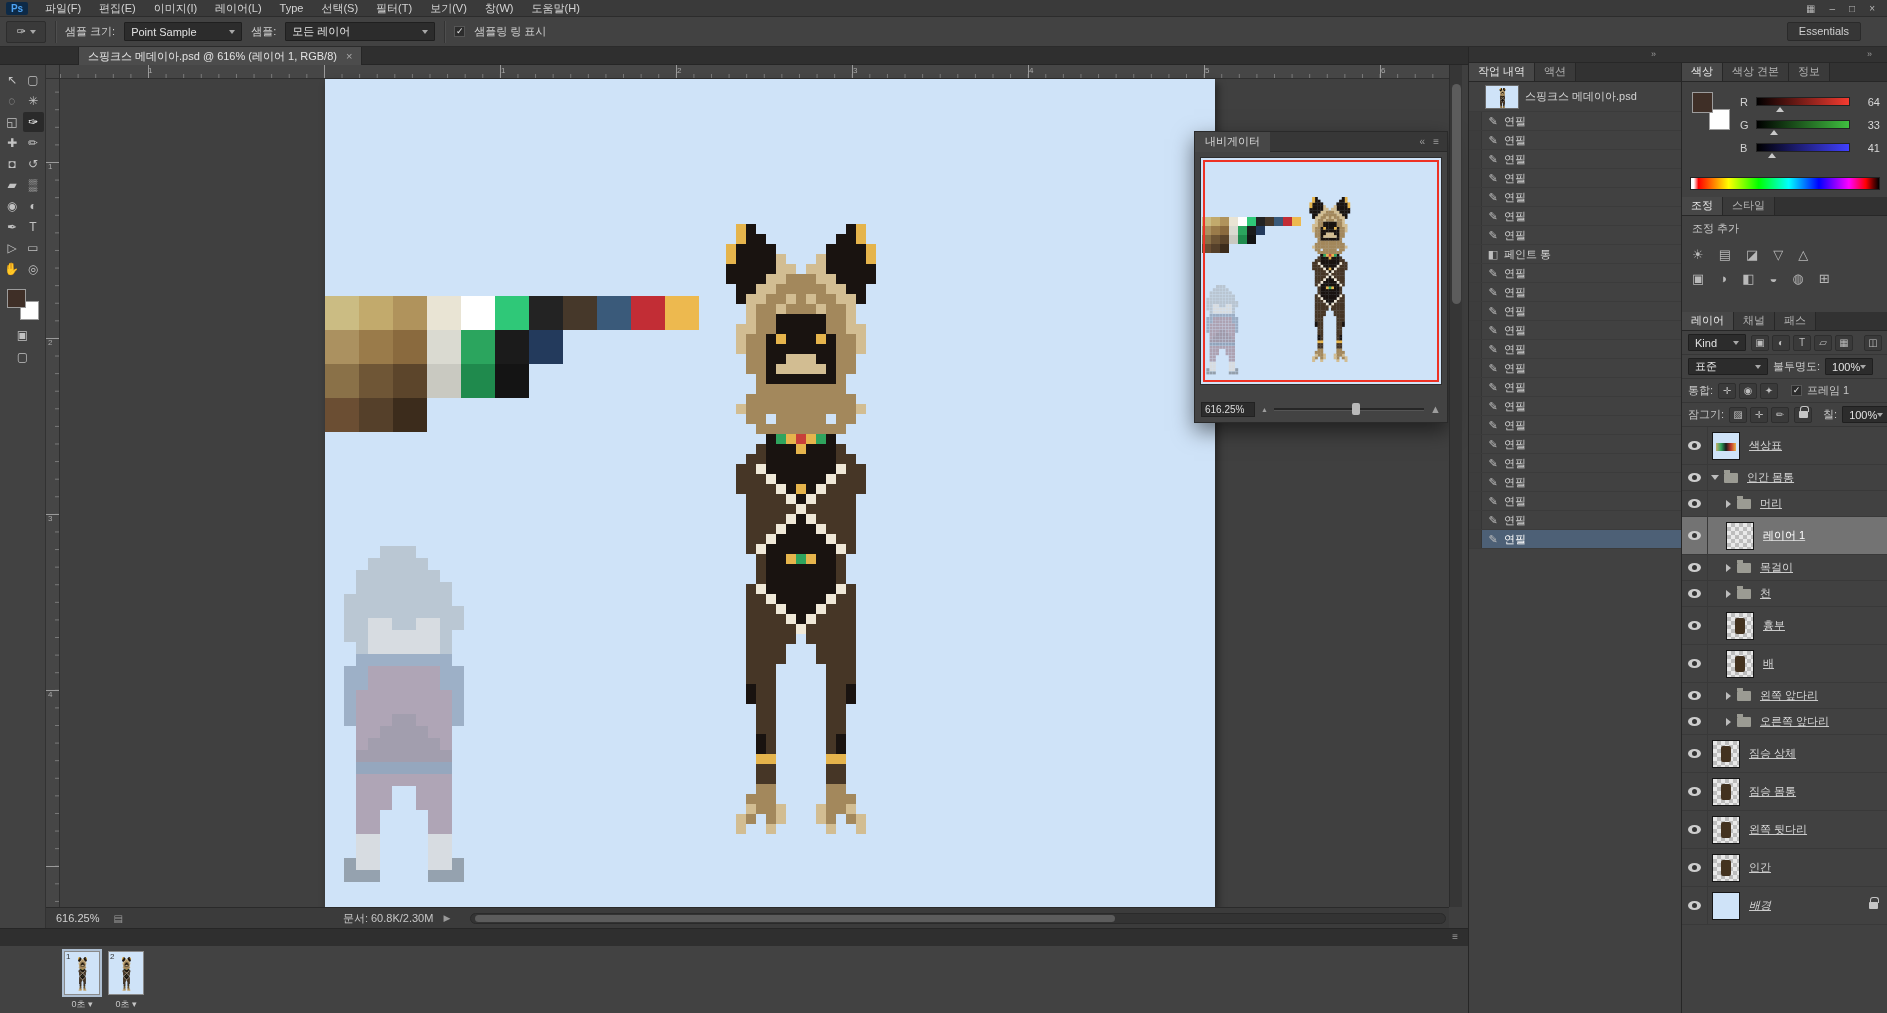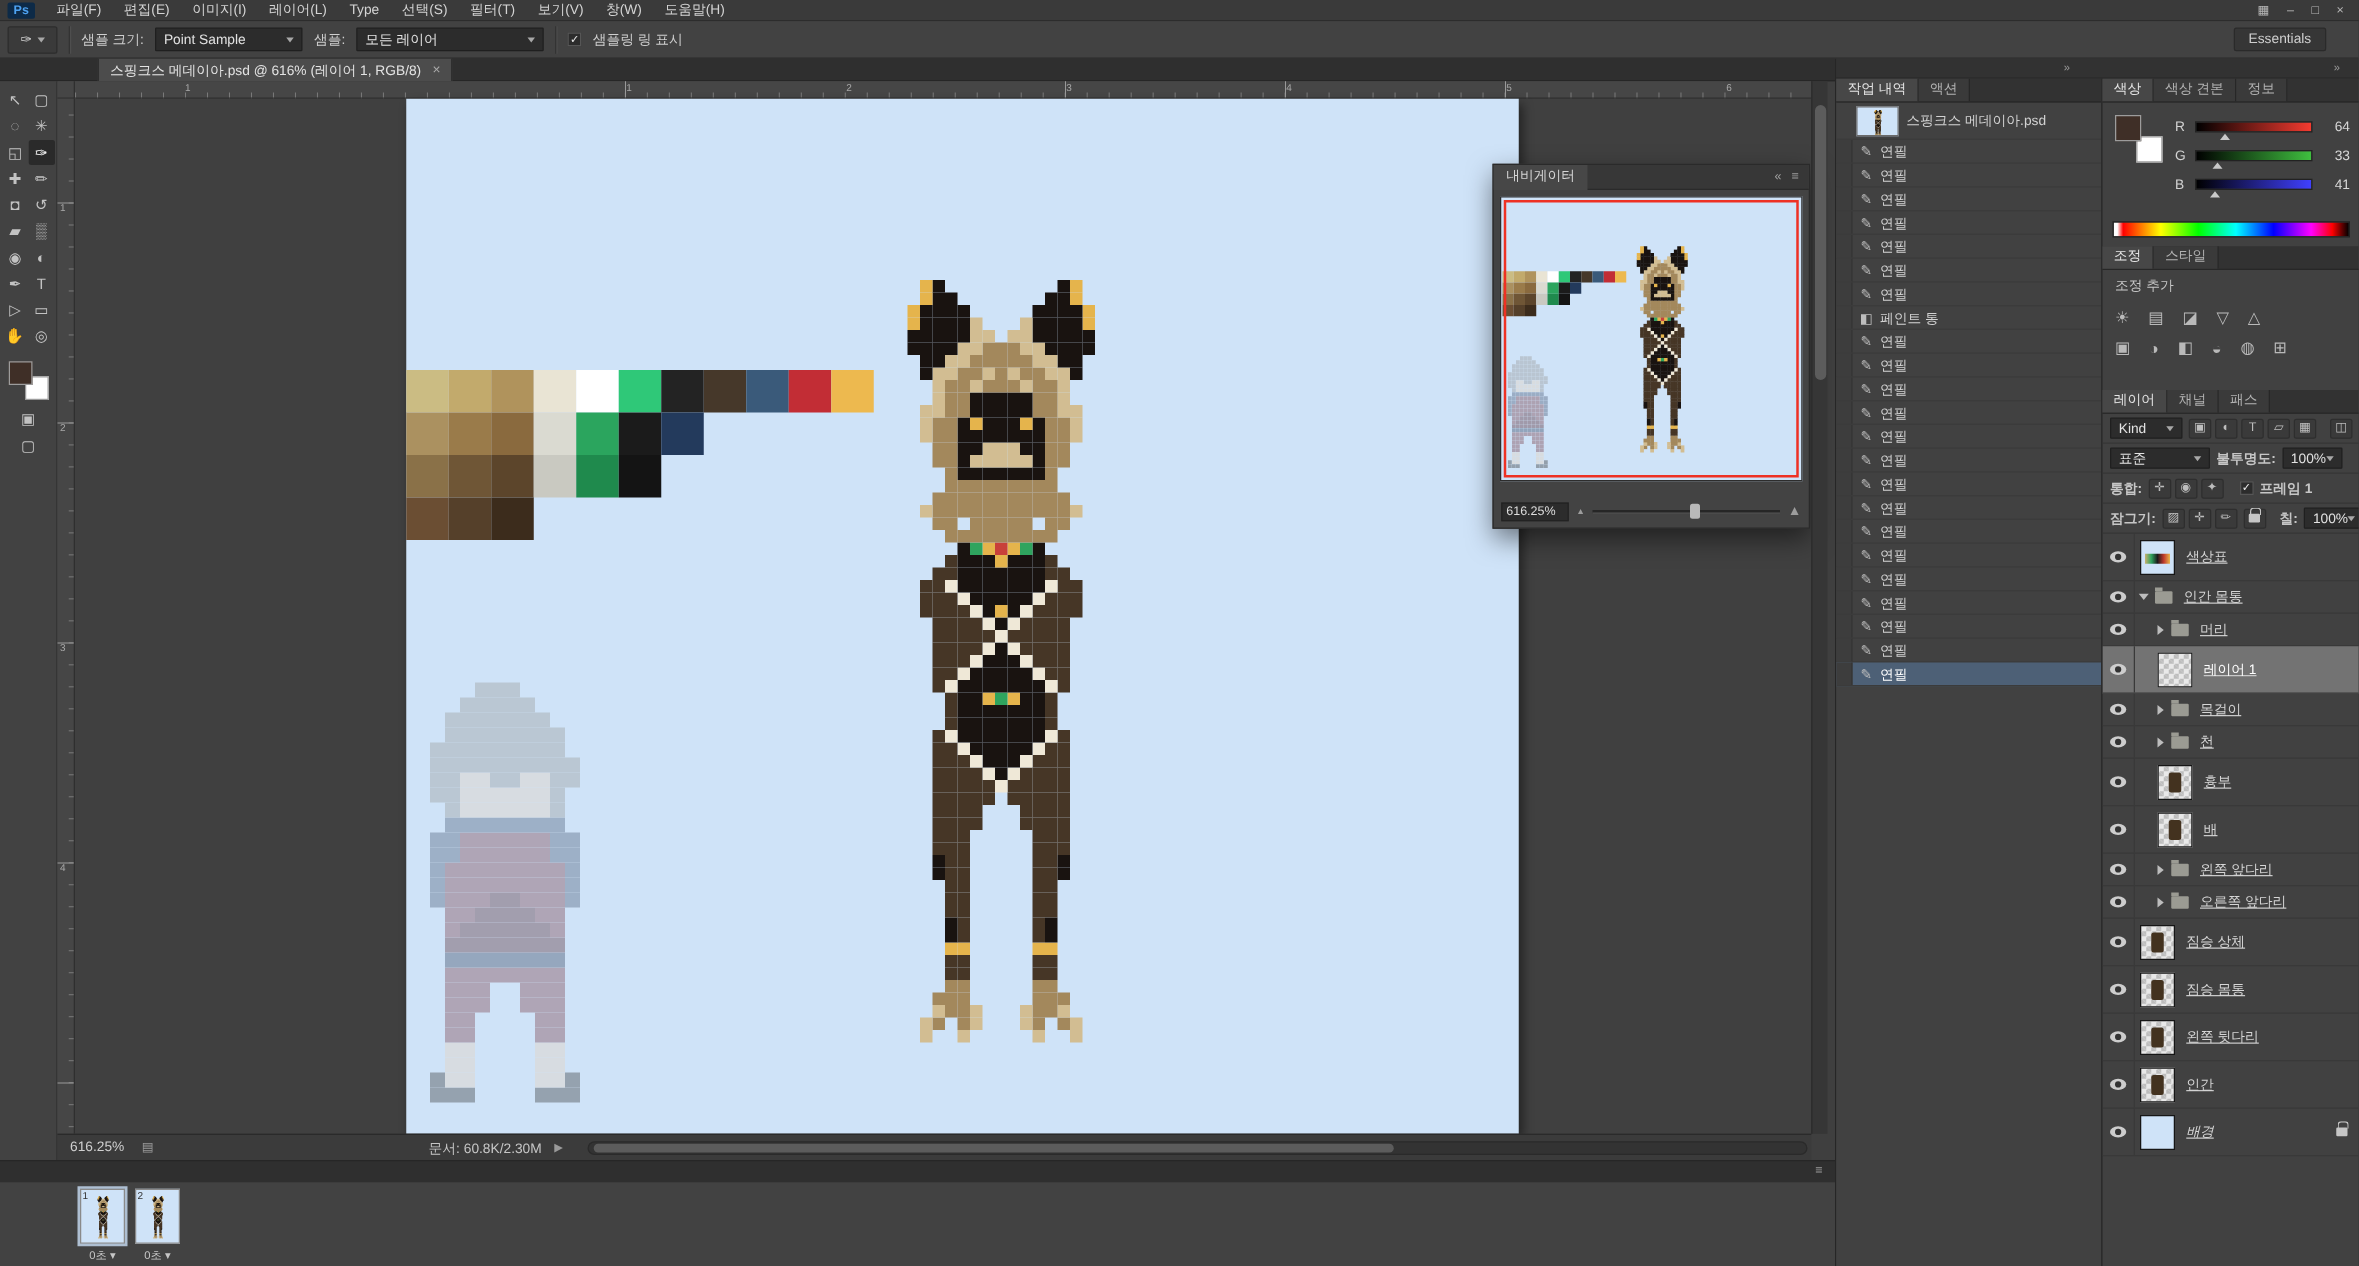--- a/index.html
+++ b/index.html
@@ -128,21 +128,21 @@
     background:linear-gradient(to right,#fff 0,#fff 1.5%,#f00 4%,#ff0 20%,#0f0 36%,#0ff 52%,#00f 68%,#f0f 84%,#f00 93%,#600 97%,#000 100%); }
 
   
   .adjbody { height:96px;padding:5px 0 0 10px;flex:none; }
   .adjlabel { color:#c6c6c6;margin-bottom:6px; }
   .adjrow { display:flex;gap:15px;height:24px;align-items:center;color:#b9b9b9;font-size:13px; }
 
   
   .lctrl { flex:none;border-bottom:1px solid #363636;padding:3px 6px;display:flex;align-items:center;gap:5px;height:24px; }
   .mini-btn { width:18px;height:16px;display:flex;align-items:center;justify-content:center;color:#bdbdbd;font-size:10px;background:#3a3a3a;border:1px solid #2e2e2e;border-radius:2px;flex:none; }
-  .llbl { color:#c6c6c6;white-space:nowrap;font-weight:bold; }
+  .llbl { color:#c6c6c6;white-space:nowrap; }
   .layerlist { flex:1;overflow:hidden;position:relative; }
   .lrow { display:flex;align-items:center;border-bottom:1px solid #393939; }
   .lr-38 { height:38px; } .lr-26 { height:26px; }
   .lrow.sel { background:#737373; }
   .lrow.sel .lname { color:#fff; }
   .eye-cell { width:26px;align-self:stretch;border-right:1px solid #393939;display:flex;align-items:center;justify-content:center;flex:none; }
   .eye { width:13px;height:9px;background:#cdcdcd;border-radius:50%;position:relative; }
   .eye::after { content:"";position:absolute;left:4px;top:2px;width:5px;height:5px;border-radius:50%;background:#333; }
   .lbody { display:flex;align-items:center;flex:1;height:100%;text-decoration:underline; }
   .lbody.ind { margin-left:14px; }

